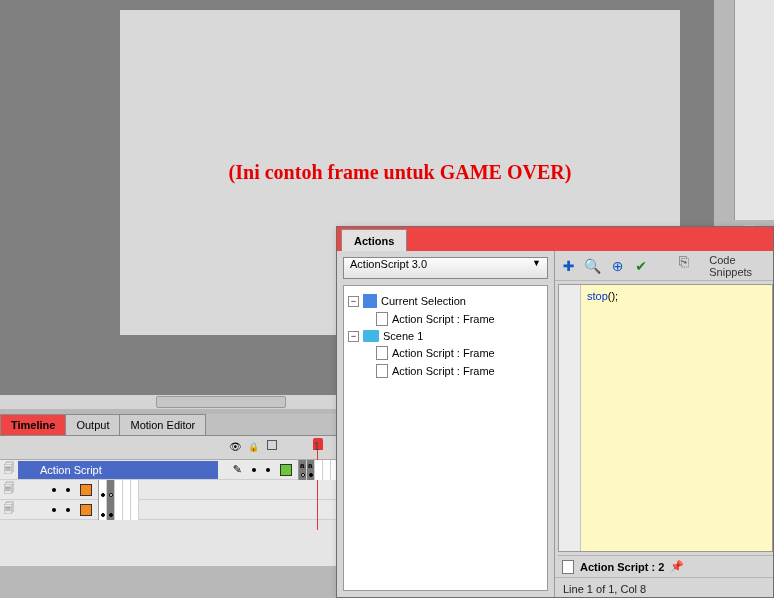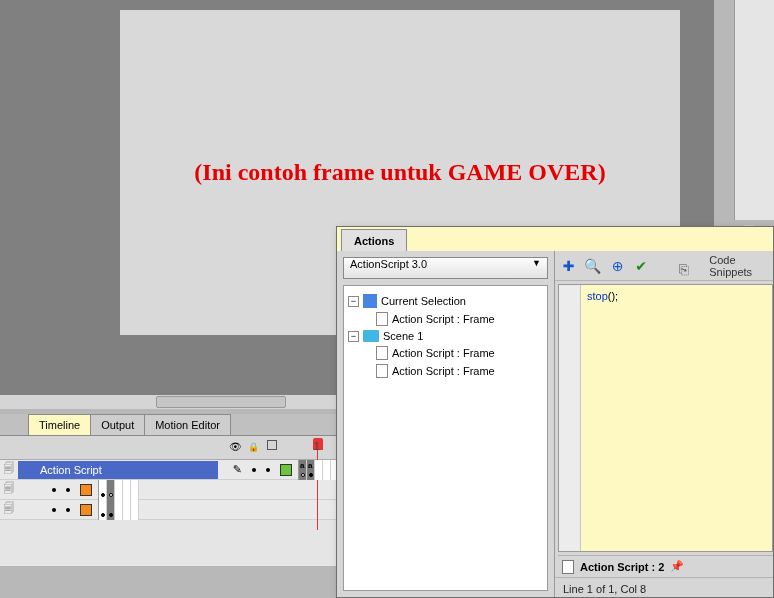--- a/index.html
+++ b/index.html
@@ -1,30 +1,30 @@
 <!DOCTYPE html>
 <html><head>
 <meta charset="utf-8">
 <style>
 * { margin: 0; padding: 0; box-sizing: border-box; font-family: Tahoma, Arial, sans-serif; font-size: 11px; }
 body { background: #b8b8b8; width: 774px; height: 598px; overflow: hidden; position: relative; color: #000; }
 
 .stage-area { position: absolute; left: 0; top: 0; right: 60px; height: 395px; background: #808080; }
 .stage-canvas { position: absolute; left: 120px; top: 10px; width: 560px; height: 325px; background: #d9d9d9; display: flex; align-items: center; justify-content: center; }
-.stage-text { font-family: "Comic Sans MS", cursive; font-size: 24px; font-weight: bold; color: #e60000; }
+.stage-text { font-family: "Comic Sans MS", cursive; font-size: 20px; font-weight: bold; color: #e60000; }
 
 .right-sidebar { position: absolute; right: 0; top: 0; width: 40px; height: 220px; background: #e5e5e5; border-left: 1px solid #999; }
 .right-sidebar2 { position: absolute; right: 20px; top: 225px; width: 10px; height: 170px; background: #c8c8c8; }
 
 .bottom-hscroll { position: absolute; left: 0; top: 395px; right: 60px; height: 14px; background: #d5d5d5; }
 .hscroll-thumb { position: absolute; left: 156px; top: 1px; width: 130px; height: 12px; background: #c6c6c6; border: 1px solid #999; border-radius: 2px; }
 
 .tab-strip { position: absolute; left: 0; top: 414px; right: 60px; height: 22px; background: #c0c0c0; border-bottom: 1px solid #8a8a8a; display: flex; }
 .tab { padding: 4px 10px; border: 1px solid #8a8a8a; border-bottom: none; background: #cecece; cursor: pointer; margin-right: -1px; }
-.tab.active { background: #fef9c3; font-weight: normal; margin-left: 28px; }
+.tab.active { background: #ef4444; font-weight: bold; }
 
 .timeline-panel { position: absolute; left: 0; top: 436px; right: 60px; height: 130px; background: #e5e5e5; }
 .tl-header { height: 24px; background: #d6d6d6; border-bottom: 1px solid #aaa; position: relative; }
 .tl-header .icons { position: absolute; right: 437px; top: 4px; display: flex; gap: 7px; }
 .icon-eye::before { content: "👁"; font-size: 10px; }
 .icon-lock::before { content: "🔒"; font-size: 9px; }
 .icon-box { width: 10px; height: 10px; border: 1px solid #555; display: inline-block; }
 .tl-frames-header { position: absolute; left: 304px; top: 0; height: 24px; right: 0; }
 .playhead { position: absolute; left: 9px; top: 2px; width: 10px; height: 12px; background: #e63333; border-radius: 2px 2px 0 0; }
 .playhead::after { content: ""; position: absolute; left: 4px; top: 12px; width: 1px; height: 80px; background: #e63333; }
@@ -46,21 +46,21 @@
 .sw-orange2 { background: #f58a1f; }
 
 .frame-cells { display: flex; border-left: 1px solid #999; height: 20px; }
 .fcell { width: 8px; height: 20px; border-right: 1px solid #d0d0d0; background: #fff; position: relative; }
 .fcell.dark { background: #7a7a7a; }
 .fcell .kf { position: absolute; bottom: 3px; left: 2px; width: 4px; height: 4px; border: 1px solid #000; border-radius: 50%; background: #fff; }
 .fcell .kf.filled { background: #000; }
 .fcell .a { position: absolute; top: 1px; left: 1px; font-size: 8px; font-weight: bold; }
 
 .actions-panel { position: absolute; left: 336px; top: 226px; width: 438px; height: 372px; background: #d6d6d6; border: 1px solid #6e6e6e; box-shadow: 3px 3px 8px rgba(0,0,0,0.25); }
-.ap-tabbar { height: 36px; background: #fef9c3; border-bottom: 1px solid #8a8a8a; display: flex; }
+.ap-tabbar { height: 36px; background: #ef4444; border-bottom: 1px solid #8a8a8a; display: flex; }
 .ap-tab { padding: 5px 12px; background: #e1e1e1; border: 1px solid #8a8a8a; border-bottom: none; font-weight: bold; margin-left: 4px; margin-top: 2px; }
 .ap-body { position: absolute; top: 24px; left: 0; right: 0; bottom: 0; display: flex; }
 
 .ap-left { width: 218px; background: #d6d6d6; border-right: 1px solid #9a9a9a; display: flex; flex-direction: column; }
 .as-dropdown { margin: 6px; height: 22px; border: 1px solid #888; background: linear-gradient(#fdfdfd,#e3e3e3); display: flex; align-items: flex-start; padding: 0 6px; justify-content: space-between; cursor: pointer; }
 .as-dropdown .arrow { font-size: 9px; }
 .tree { flex: 1; background: #fff; border: 1px solid #9a9a9a; margin: 0 6px 6px 6px; padding: 6px 4px; overflow: auto; }
 .tree-row { display: flex; align-items: center; gap: 4px; padding: 2px 0; cursor: pointer; }
 .tree-indent { display: inline-block; }
 .w12 { width: 12px; } .w24 { width: 24px; }
@@ -68,21 +68,21 @@
 .ticon-arrow { width: 14px; height: 14px; background: #4785e0; display: inline-block; }
 .ticon-frame { width: 12px; height: 14px; border: 1px solid #888; background: #fff; display: inline-block; }
 .ticon-scene { width: 16px; height: 12px; background: #43b7e3; display: inline-block; border-radius: 1px; }
 .ticon-sym { width: 14px; height: 14px; display: inline-block; }
 .ticon-sym::before { content: "🧩"; font-size: 12px; }
 
 .ap-right { flex: 1; background: #d6d6d6; display: flex; flex-direction: column; position: relative; }
 .ap-toolbar { height: 30px; background: #d6d6d6; border-bottom: 1px solid #b5b5b5; display: flex; align-items: center; padding: 0 6px; gap: 8px; }
 .tbtn { width: 18px; height: 18px; display: flex; align-items: center; justify-content: center; color: #1458c7; cursor: pointer; font-size: 14px; }
 .tbtn-check { color: #1a8a1a; }
-.cs-btn { display: flex; align-items: flex-end; gap: 20px; color: #333; cursor: pointer; margin-left: 4px; }
+.cs-btn { display: flex; align-items: flex-start; gap: 20px; color: #333; cursor: pointer; margin-left: 4px; }
 .cs-icon::before { content: "⎘"; font-size: 13px; color: #555; }
 
 .code-area { flex: 1; background: #fef9c3; border: 1px solid #9a9a9a; margin: 3px 0 3px 3px; display: flex; }
 .gutter { width: 22px; background: #ececec; border-right: 1px solid #c7c7c7; text-align: right; padding: 3px 4px; color: #666; font-family: monospace; font-size: 12px; }
 .code { flex: 1; padding: 3px 6px; font-family: Consolas, monospace; font-size: 13px; white-space: pre; }
 .kw { color: #0033cc; }
 
 .ap-status1 { height: 22px; margin: 0 0 0 3px; display: flex; align-items: center; gap: 6px; border-top: 1px solid #b5b5b5; padding-left: 4px; background: #d6d6d6; }
 .pin-icon::before { content: "📌"; font-size: 11px; }
 .status-frame-icon { width: 12px; height: 14px; border: 1px solid #777; background: #fff; display: inline-block; }

